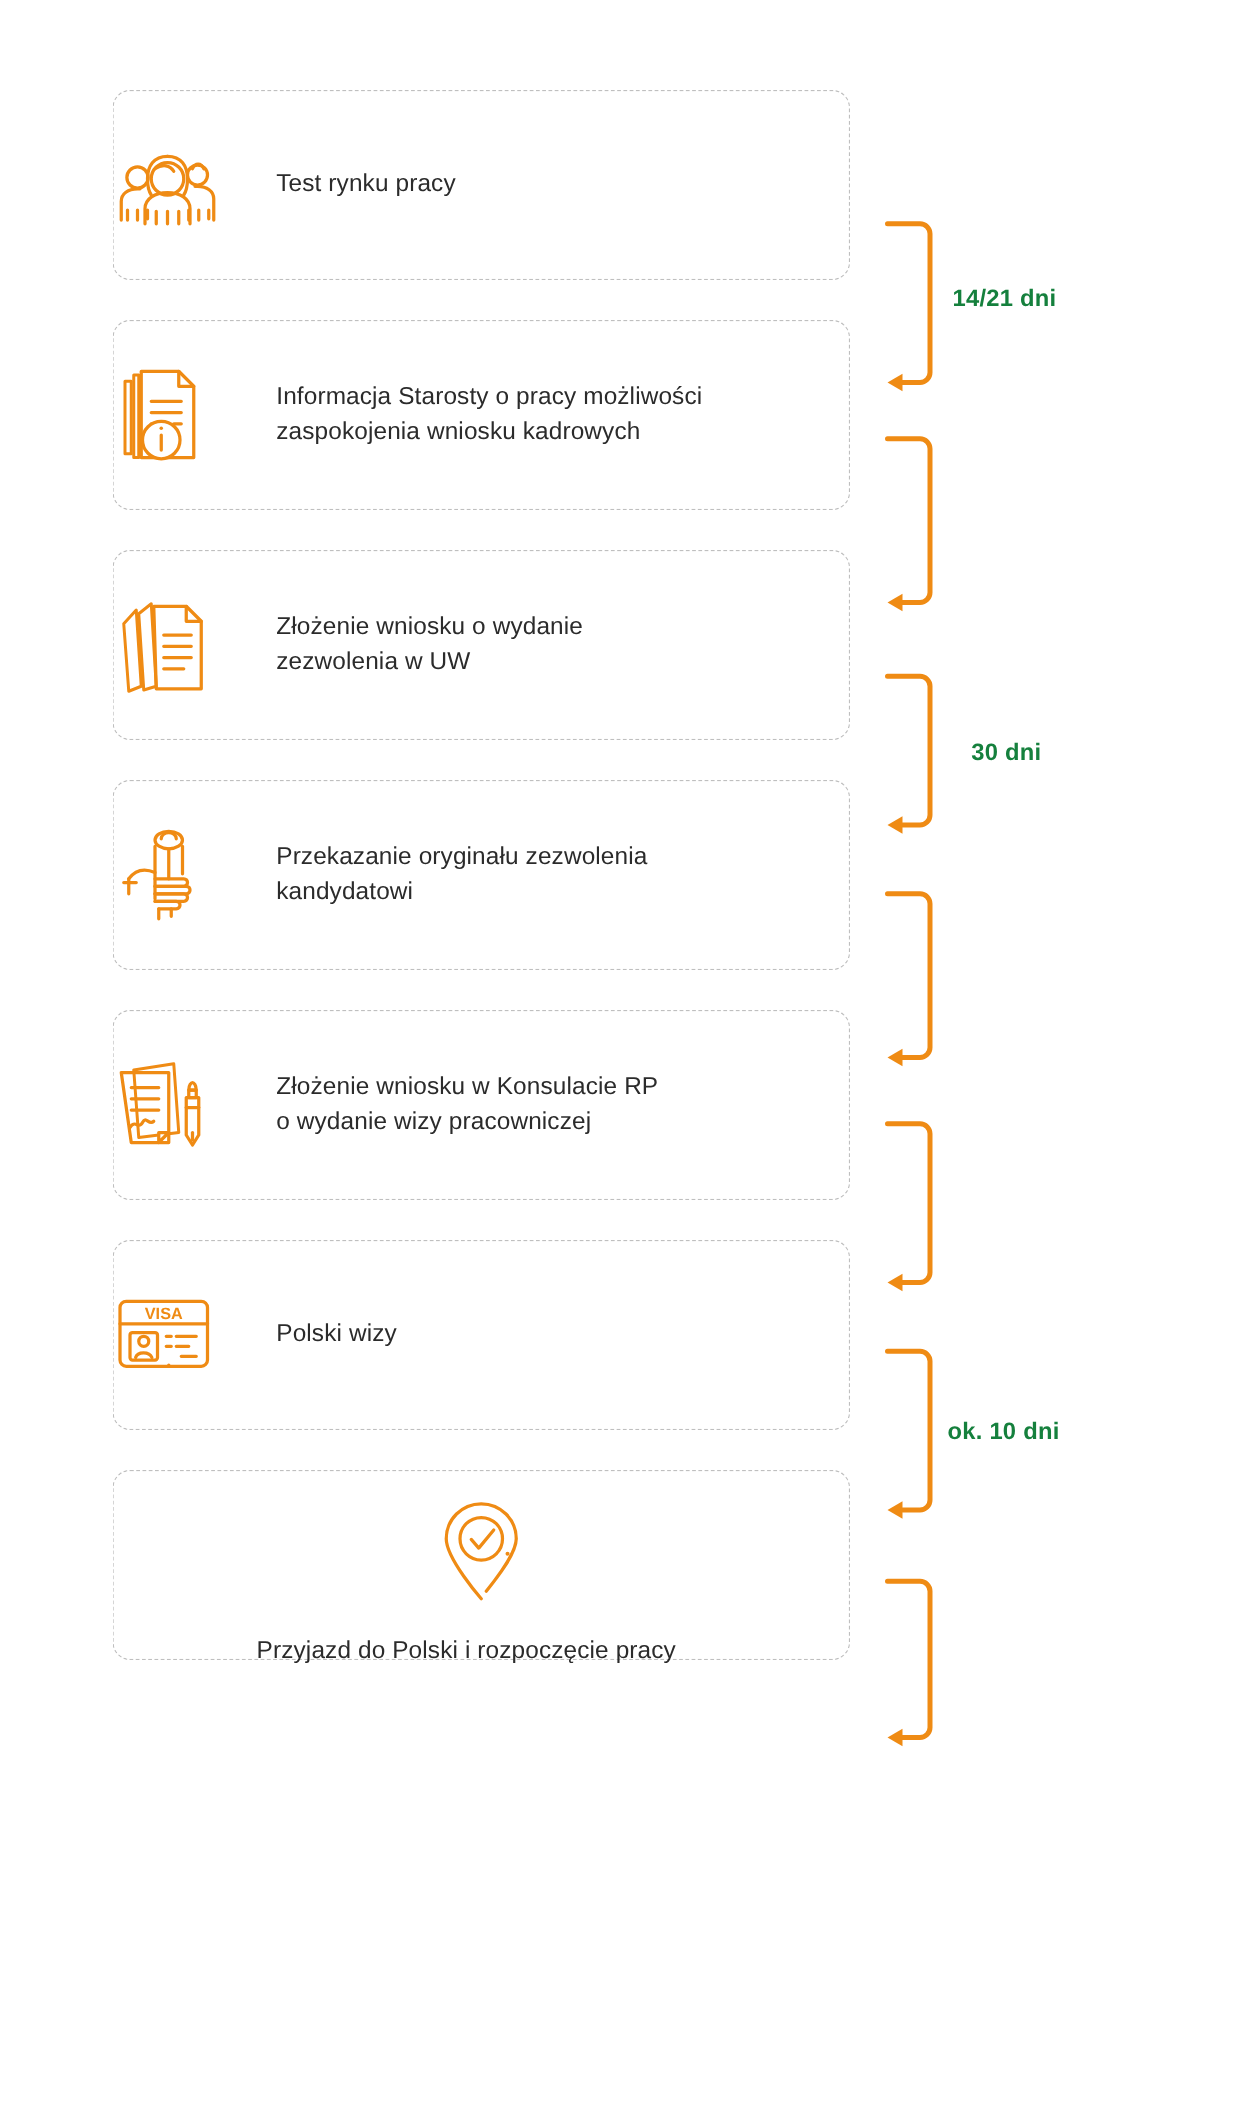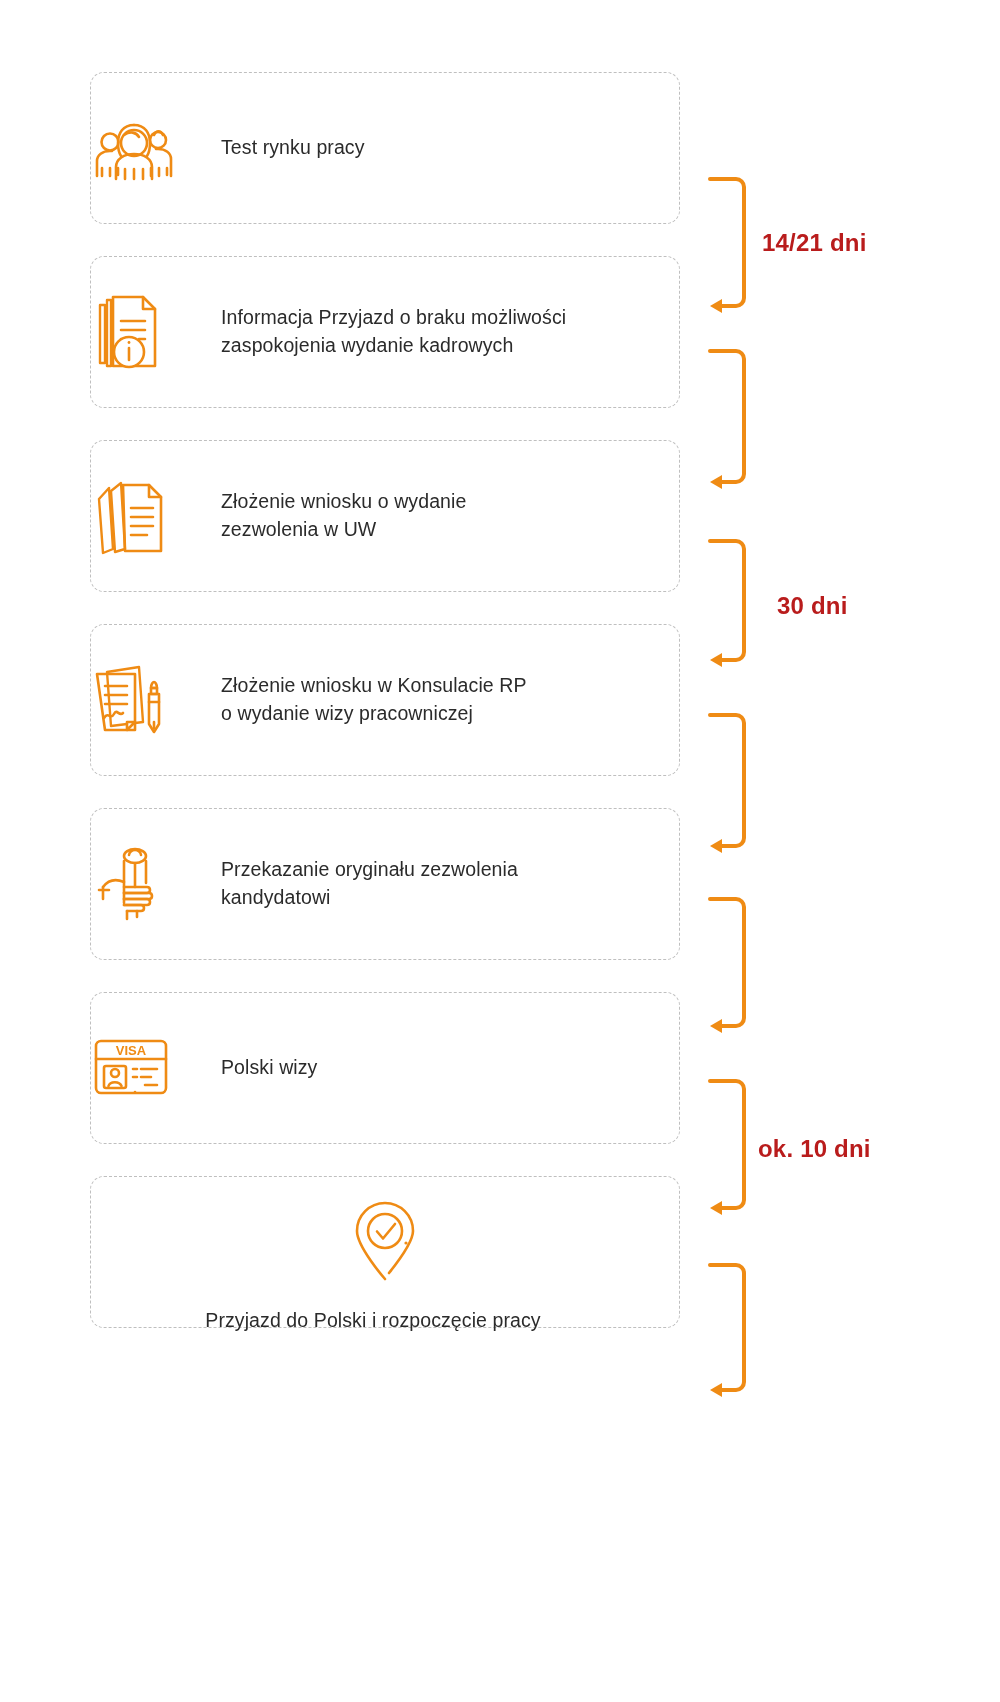--- a/index.html
+++ b/index.html
@@ -53,23 +53,23 @@
 
   
   .bracket {
     position: absolute;
     width: 46px;
   }
   .bracket svg { display: block; overflow: visible; }
 
   .duration {
     position: absolute;
-    font-size: 24px;
+    font-size: 19px;
     font-weight: bold;
-    color: #b91c1c;
+    color: #15803d;
     white-space: nowrap;
     letter-spacing: .2px;
   }
 </style>
 </head>
 <body>
 
 <div id="infographic">
 
   <div class="steps">
@@ -107,63 +107,41 @@
           <path d="M16 8 H20 V74 H16 Z" stroke-width="2.4"></path>
           <path d="M22 5 H52 L64 17 V74 H22 Z"></path>
           <path d="M52 5 V17 H64"></path>
           <path d="M30 29 H54 M30 38 H54 M30 47 H44 M48 47 H54"></path>
           <circle cx="38" cy="60" r="15" fill="#ffffff"></circle>
           <path d="M38 56 V68"></path>
           <circle cx="38" cy="50.5" r="1.4" fill="#ef8b14" stroke="none"></circle>
         </svg>
       </div>
       <div class="step-label">
-        <span>Informacja Przyjazd o braku możliwości</span>
-        <span class="l2">zaspokojenia wydanie kadrowych</span>
+        <span>Informacja Starosty o pracy możliwości</span>
+        <span class="l2">zaspokojenia wniosku kadrowych</span>
       </div>
     </div>
 
     <div class="step-card">
       <div class="step-icon">
         <svg width="78" height="82" viewBox="0 0 78 82" fill="none" stroke="#ef8b14" stroke-width="2.6" stroke-linecap="round" stroke-linejoin="round">
           <path d="M8 24 L18 13 L22 74 L12 78 Z" stroke-width="2.4"></path>
           <path d="M20 16 L30 8 L34 74 L24 77 Z" stroke-width="2.4"></path>
           <path d="M32 10 H58 L70 22 V76 H34 Z"></path>
           <path d="M58 10 V22 H70"></path>
           <path d="M40 33 H62 M40 42 H62 M40 51 H62 M40 60 H56"></path>
         </svg>
       </div>
       <div class="step-label">
         <span>Złożenie wniosku o wydanie</span>
         <span class="l2">zezwolenia w UW</span>
       </div>
     </div>
 
-
-    <div class="step-card">
-      <div class="step-icon">
-        <svg width="82" height="80" viewBox="0 0 82 80" fill="none" stroke="#ef8b14" stroke-width="2.6" stroke-linecap="round" stroke-linejoin="round">
-          <path d="M16 12 L48 7 L52 62 L20 66 Z" stroke-width="2.4"></path>
-          <path d="M6 14 H44 V70 H14 Z"></path>
-          <path d="M14 26 H36 M14 35 H36 M14 44 H36"></path>
-          <path d="M13 58 c4-7 7 2 10-4 s5 3 9-1"></path>
-          <path d="M36 70 L44 62 H36 Z" fill="#ffffff"></path>
-
-          <path d="M58 34 h10 v30 l-5 8 l-5-8 Z"></path>
-          <path d="M58 42 h10"></path>
-          <path d="M60 28 c0-4 2-6 3-6 s3 2 3 6 z"></path>
-          <path d="M60 28 h6 v6 h-6 z"></path>
-          <path d="M63 62 v6"></path>
-        </svg>
-      </div>
-      <div class="step-label">
-        <span>Złożenie wniosku w Konsulacie RP</span>
-        <span class="l2">o wydanie wizy pracowniczej</span>
-      </div>
-    </div>
 
     <div class="step-card">
       <div class="step-icon">
         <svg width="82" height="82" viewBox="0 0 82 82" fill="none" stroke="#ef8b14" stroke-width="2.6" stroke-linecap="round" stroke-linejoin="round">
 
           <ellipse cx="44" cy="13" rx="11" ry="7"></ellipse>
           <path d="M38 12 c0-3 3-5 6-5 s6 2 6 5"></path>
           <path d="M33 18 V60 M55 18 V40"></path>
           <path d="M44 20 V44"></path>
 
@@ -172,20 +150,42 @@
           <path d="M33 50 H58 c4 0 4 6 0 6 H33"></path>
           <path d="M33 56 H56 c4 0 4 6 0 6 H33"></path>
           <path d="M33 62 H50 c4 0 4 6 0 6 H36"></path>
           <path d="M12 44 V56 M8 47 H18"></path>
           <path d="M36 68 V76 M46 68 V74"></path>
         </svg>
       </div>
       <div class="step-label">
         <span>Przekazanie oryginału zezwolenia</span>
         <span class="l2">kandydatowi</span>
+      </div>
+    </div>
+
+    <div class="step-card">
+      <div class="step-icon">
+        <svg width="82" height="80" viewBox="0 0 82 80" fill="none" stroke="#ef8b14" stroke-width="2.6" stroke-linecap="round" stroke-linejoin="round">
+          <path d="M16 12 L48 7 L52 62 L20 66 Z" stroke-width="2.4"></path>
+          <path d="M6 14 H44 V70 H14 Z"></path>
+          <path d="M14 26 H36 M14 35 H36 M14 44 H36"></path>
+          <path d="M13 58 c4-7 7 2 10-4 s5 3 9-1"></path>
+          <path d="M36 70 L44 62 H36 Z" fill="#ffffff"></path>
+
+          <path d="M58 34 h10 v30 l-5 8 l-5-8 Z"></path>
+          <path d="M58 42 h10"></path>
+          <path d="M60 28 c0-4 2-6 3-6 s3 2 3 6 z"></path>
+          <path d="M60 28 h6 v6 h-6 z"></path>
+          <path d="M63 62 v6"></path>
+        </svg>
+      </div>
+      <div class="step-label">
+        <span>Złożenie wniosku w Konsulacie RP</span>
+        <span class="l2">o wydanie wizy pracowniczej</span>
       </div>
     </div>
 
     <div class="step-card">
       <div class="step-icon">
         <svg width="80" height="62" viewBox="0 0 80 62" fill="none" stroke="#ef8b14" stroke-width="2.6" stroke-linecap="round" stroke-linejoin="round">
           <rect x="5" y="4" width="70" height="52" rx="5"></rect>
           <path d="M5 22 H75"></path>
           <text x="40" y="18" text-anchor="middle" font-family="Liberation Sans, sans-serif" font-size="13" font-weight="bold" fill="#ef8b14" stroke="none">VISA</text>
           <rect x="13" y="29" width="22" height="22" rx="2"></rect>

